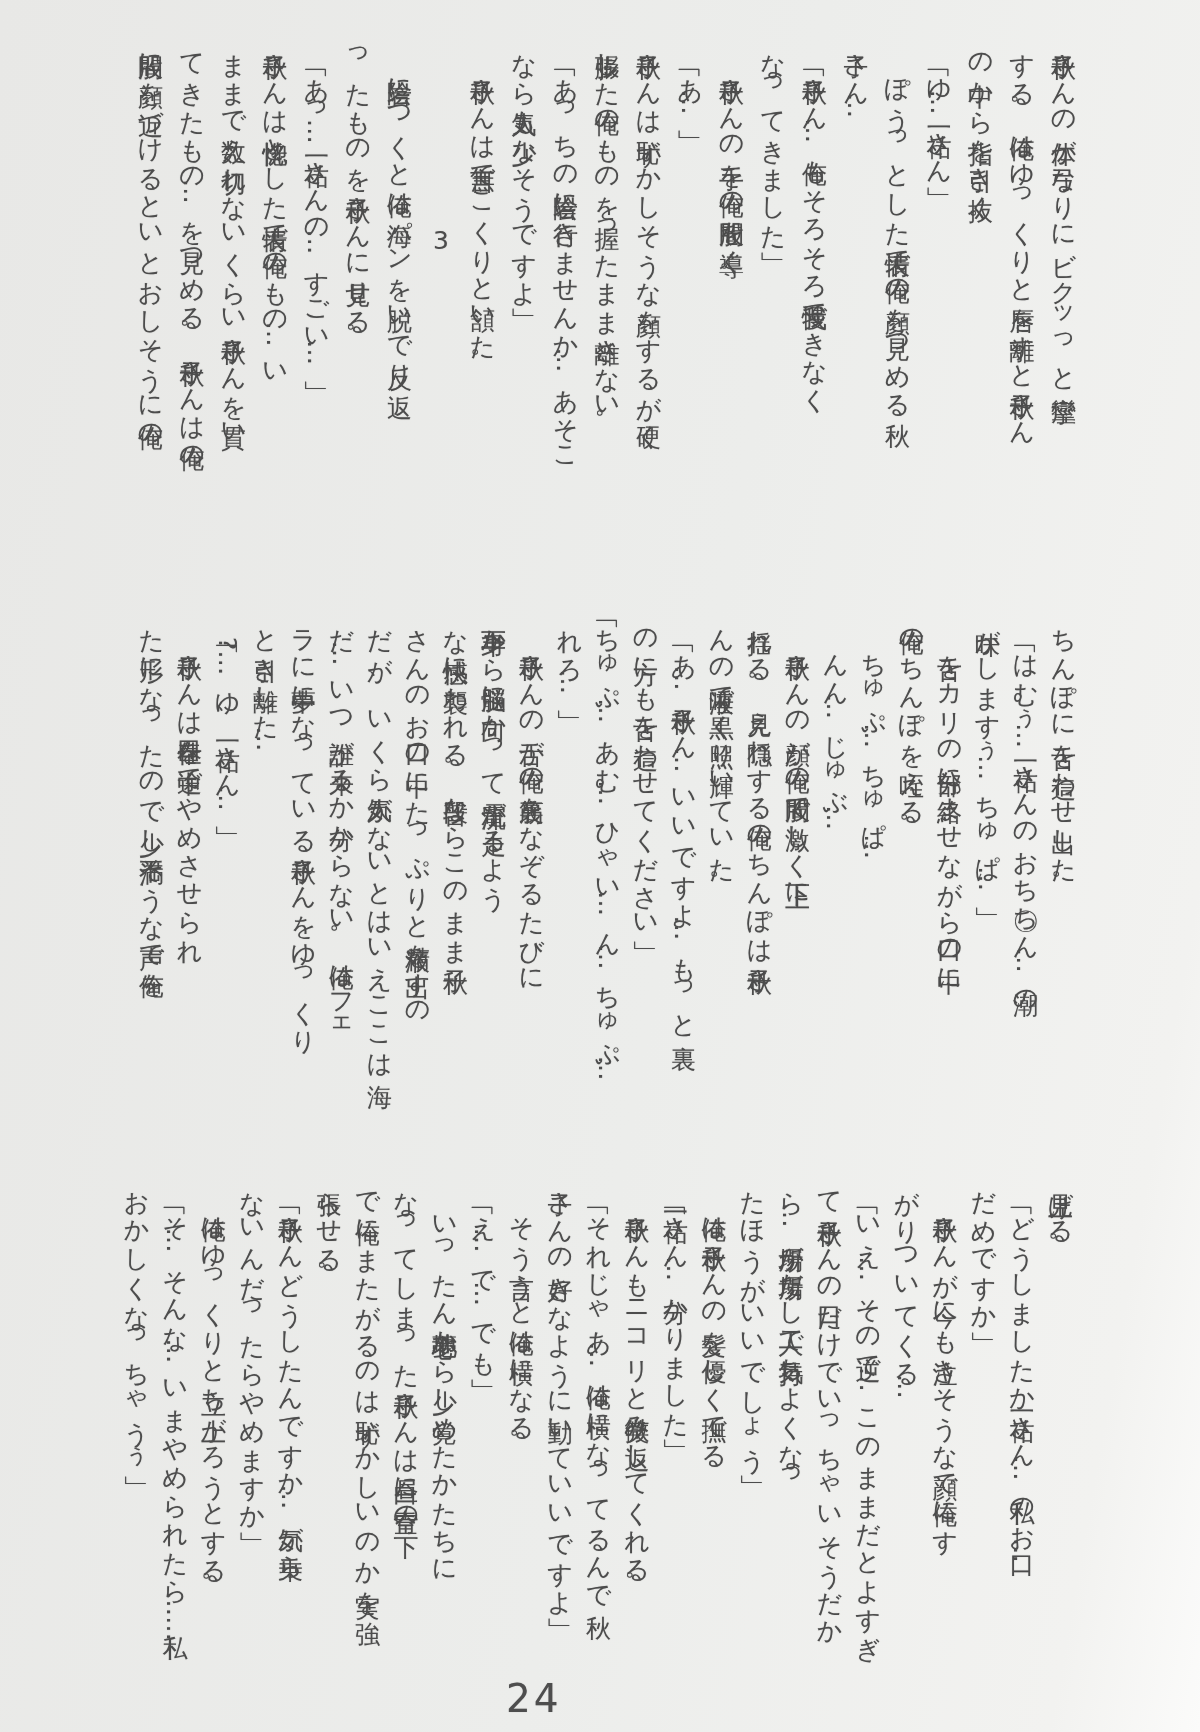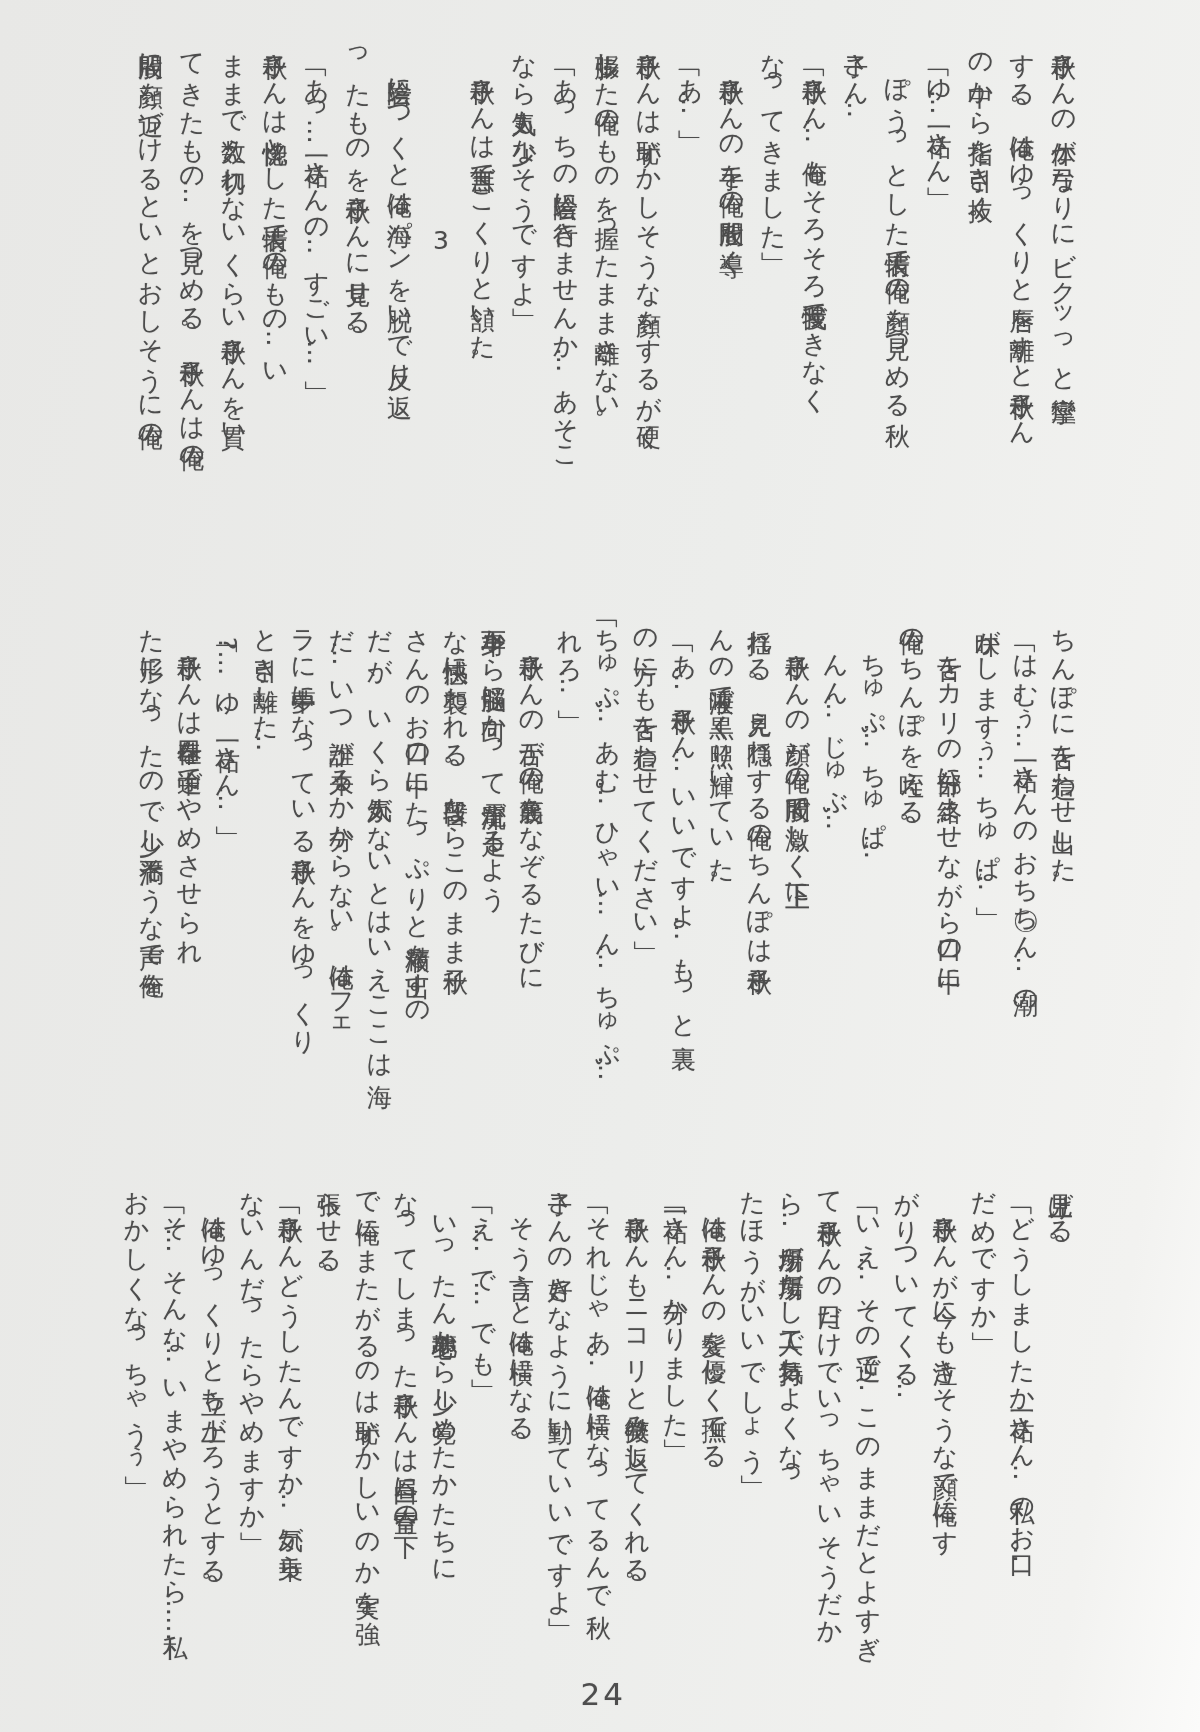--- a/index.html
+++ b/index.html
@@ -39,22 +39,22 @@
     text-orientation: upright;
   }
   #b0 { top: 36px;   right: 116px; height: 476px; line-height: 1.66; }
   #b1 { top: 612px;  right: 118px; height: 482px; line-height: 1.52; }
   #b2 { top: 1174px; right: 121px; height: 488px; line-height: 1.54; }
   .pagenum {
     position: absolute;
     top: 1676px;
     left: 506px;
     width: 120px;
-    text-align: right;
-    font-size: 31px;
+    text-align: left;
+    font-size: 39px;
     color: #4e4e4e;
     text-shadow: 0 0 1px rgba(90,90,90,0.38);
     letter-spacing: 3px;
   }
 </style>
 </head>
 <body>
 
 <div class="page">
   <div class="tblock" id="b0">

